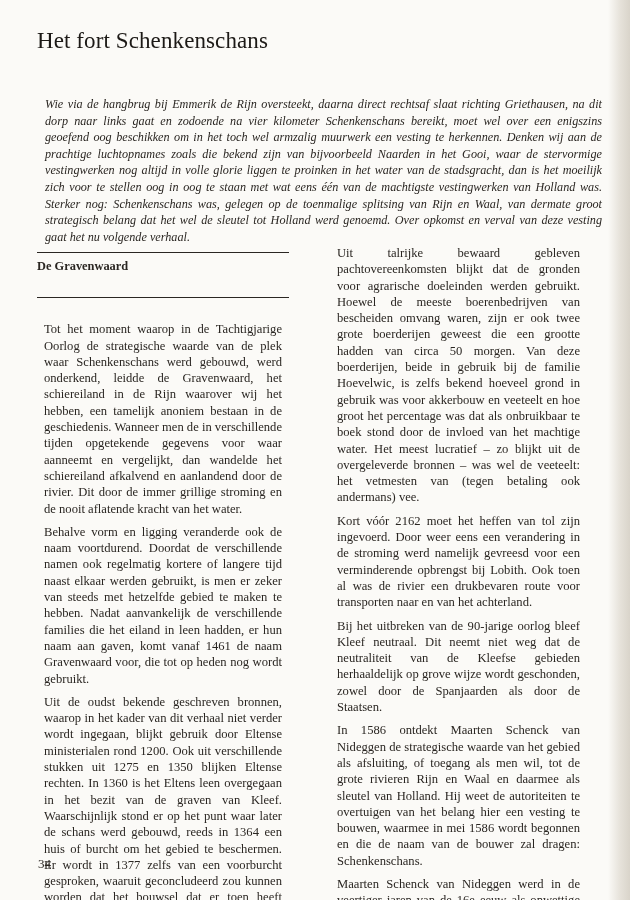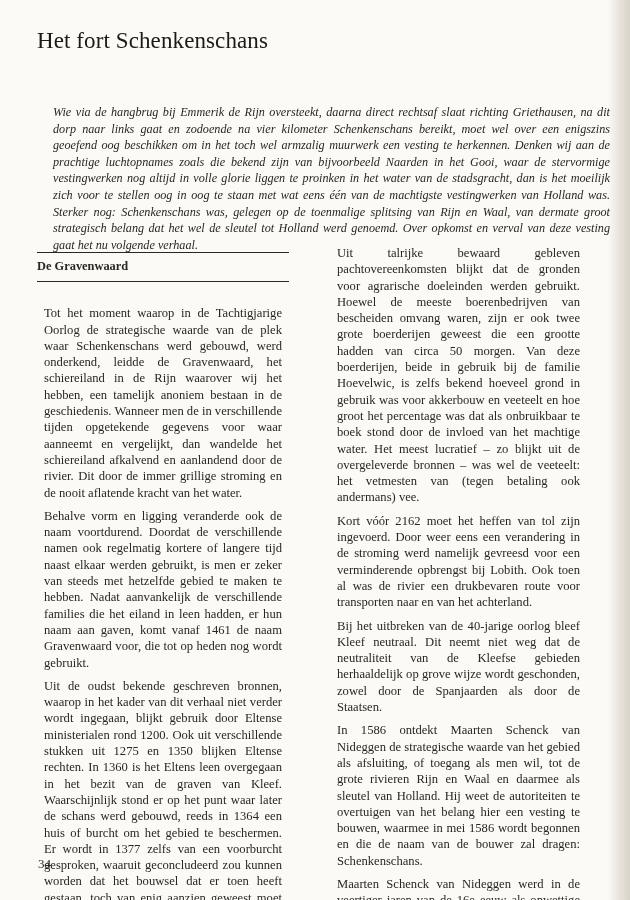--- a/index.html
+++ b/index.html
@@ -14,32 +14,32 @@
     background: linear-gradient(to right, rgba(230,226,218,0) 0%, #e6e2da 55%, #d9d4ca 100%);
   }
   .title {
     position: absolute; left: 37px; top: 28px;
     font-size: 23px; font-weight: normal; letter-spacing: 0.1px;
     color: #1c1916; margin: 0;
   }
   .intro {
     position: absolute; left: 37px; top: 88px; width: 557px;
     font-style: italic; font-size: 12.2px; line-height: 16.6px;
-    text-align: justify; margin: 16px;
+    text-align: justify; margin: 8px;
   }
   .col {
     position: absolute; width: 252px;
     font-size: 12.6px; line-height: 16.3px; text-align: justify;
   }
   .col-left { left: 37px; top: 252px; }
   .col-right { left: 330px; top: 238px; width: 257px; }
   .col p { margin: 7px; }
   .section-head {
     border-top: 1px solid #2a2622; border-bottom: 1px solid #2a2622;
-    padding: 5px 0 7px 0;
+    padding: 5px 0 23px 0;
     font-weight: bold; font-size: 12.4px;
     margin-bottom: 23px;
   }
   .col-left .section-head { margin-top: 0; }
   .col-right .section-head { margin-top: 40px; }
   .page-number {
     position: absolute; left: 38px; top: 856px;
     font-size: 13px;
   }
 </style>
@@ -55,18 +55,18 @@
 <div class="col col-left">
   <div class="section-head">De Gravenwaard</div>
   <p>Tot het moment waarop in de Tachtigjarige Oorlog de strategische waarde van de plek waar Schenkenschans werd gebouwd, werd onderkend, leidde de Gravenwaard, het schiereiland in de Rijn waarover wij het hebben, een tamelijk anoniem bestaan in de geschiedenis. Wanneer men de in verschillende tijden opgetekende gegevens voor waar aanneemt en vergelijkt, dan wandelde het schiereiland afkalvend en aanlandend door de rivier. Dit door de immer grillige stroming en de nooit aflatende kracht van het water.</p>
   <p>Behalve vorm en ligging veranderde ook de naam voortdurend. Doordat de verschillende namen ook regelmatig kortere of langere tijd naast elkaar werden gebruikt, is men er zeker van steeds met hetzelfde gebied te maken te hebben. Nadat aanvankelijk de verschillende families die het eiland in leen hadden, er hun naam aan gaven, komt vanaf 1461 de naam Gravenwaard voor, die tot op heden nog wordt gebruikt.</p>
   <p>Uit de oudst bekende geschreven bronnen, waarop in het kader van dit verhaal niet verder wordt ingegaan, blijkt gebruik door Eltense ministerialen rond 1200. Ook uit verschillende stukken uit 1275 en 1350 blijken Eltense rechten. In 1360 is het Eltens leen overgegaan in het bezit van de graven van Kleef. Waarschijnlijk stond er op het punt waar later de schans werd gebouwd, reeds in 1364 een huis of burcht om het gebied te beschermen. Er wordt in 1377 zelfs van een voorburcht gesproken, waaruit geconcludeerd zou kunnen worden dat het bouwsel dat er toen heeft gestaan, toch van enig aanzien geweest moet zijn. Omdat de burcht door wijziging van het territorium van de graven van Kleef zijn functie als grensbeveiliging verloor, is over de verdere geschiedenis niets bekend.</p>
 </div>
 
 <div class="col col-right">
   <p>Uit talrijke bewaard gebleven pachtovereenkomsten blijkt dat de gronden voor agrarische doeleinden werden gebruikt. Hoewel de meeste boerenbedrijven van bescheiden omvang waren, zijn er ook twee grote boerderijen geweest die een grootte hadden van circa 50 morgen. Van deze boerderijen, beide in gebruik bij de familie Hoevelwic, is zelfs bekend hoeveel grond in gebruik was voor akkerbouw en veeteelt en hoe groot het percentage was dat als onbruikbaar te boek stond door de invloed van het machtige water. Het meest lucratief – zo blijkt uit de overgeleverde bronnen – was wel de veeteelt: het vetmesten van (tegen betaling ook andermans) vee.</p>
   <p>Kort vóór 2162 moet het heffen van tol zijn ingevoerd. Door weer eens een verandering in de stroming werd namelijk gevreesd voor een verminderende opbrengst bij Lobith. Ook toen al was de rivier een drukbevaren route voor transporten naar en van het achterland.</p>
-  <p>Bij het uitbreken van de 40-jarige oorlog bleef Kleef neutraal. Dit neemt niet weg dat de neutraliteit van de Kleefse gebieden herhaaldelijk op grove wijze wordt geschonden, zowel door de Spanjaarden als door de Staatsen.</p>
+  <p>Bij het uitbreken van de 90-jarige oorlog bleef Kleef neutraal. Dit neemt niet weg dat de neutraliteit van de Kleefse gebieden herhaaldelijk op grove wijze wordt geschonden, zowel door de Spanjaarden als door de Staatsen.</p>
   <p>In 1586 ontdekt Maarten Schenck van Nideggen de strategische waarde van het gebied als afsluiting, of toegang als men wil, tot de grote rivieren Rijn en Waal en daarmee als sleutel van Holland. Hij weet de autoriteiten te overtuigen van het belang hier een vesting te bouwen, waarmee in mei 1586 wordt begonnen en die de naam van de bouwer zal dragen: Schenkenschans.</p>
   <p>Maarten Schenck van Nideggen werd in de veertiger jaren van de 16e eeuw als onwettige telg van een</p>
 </div>
 
 <div class="page-number">34</div>
 
 </body></html>

